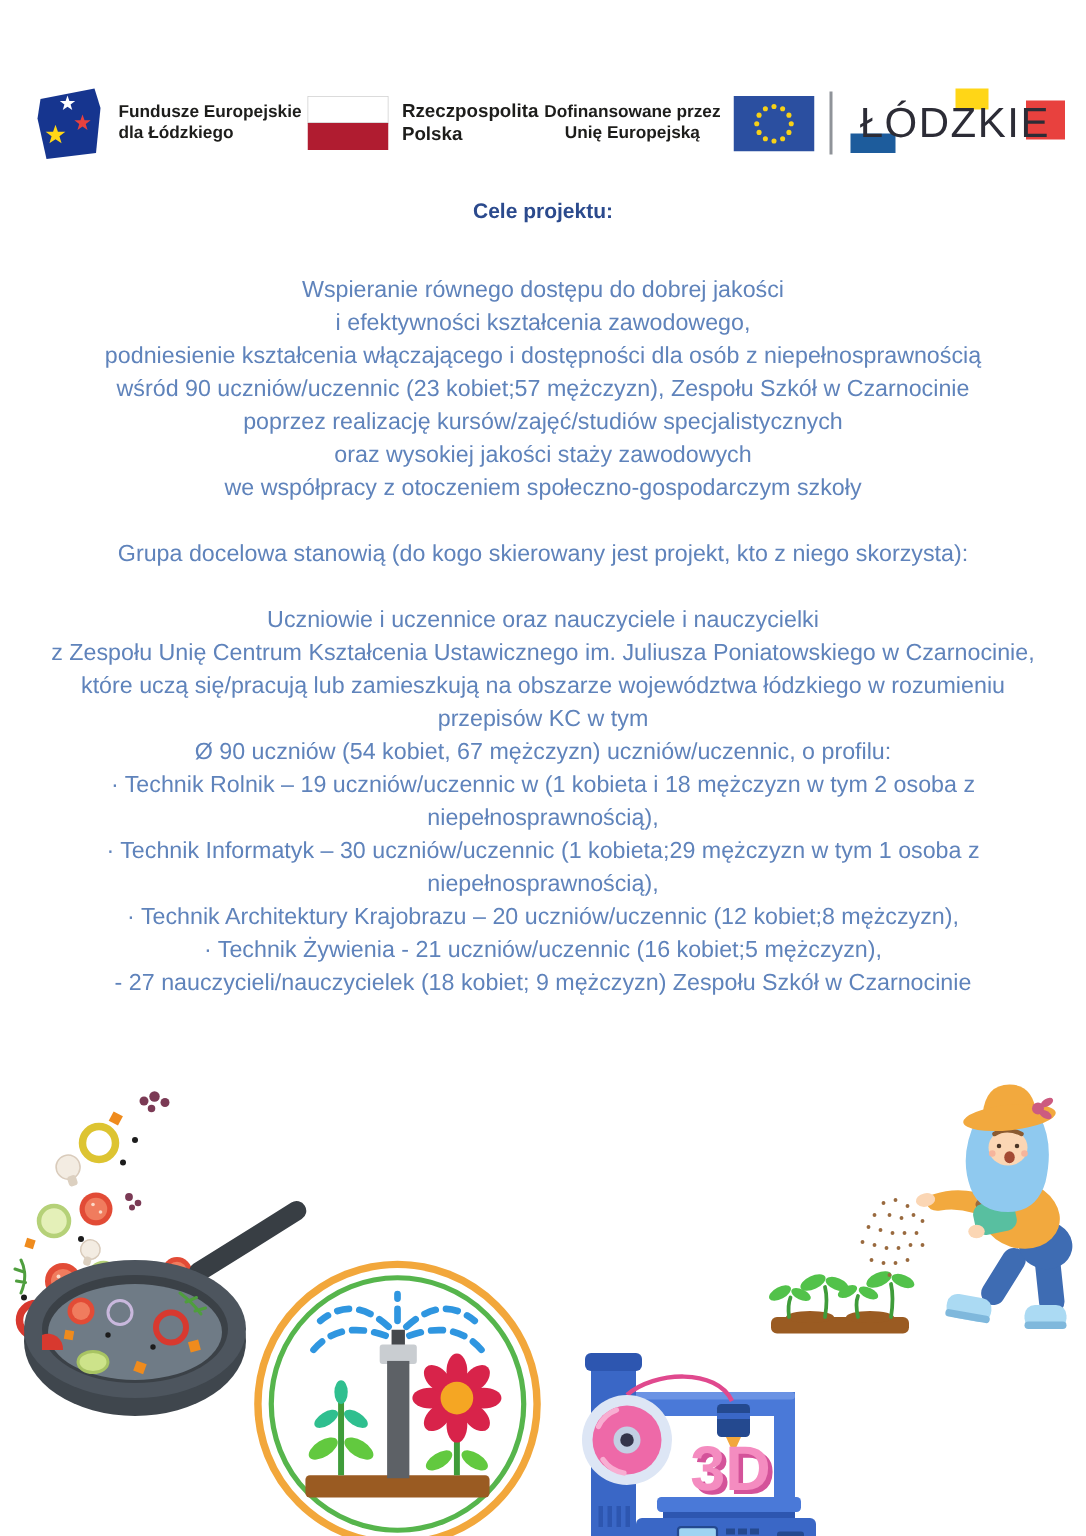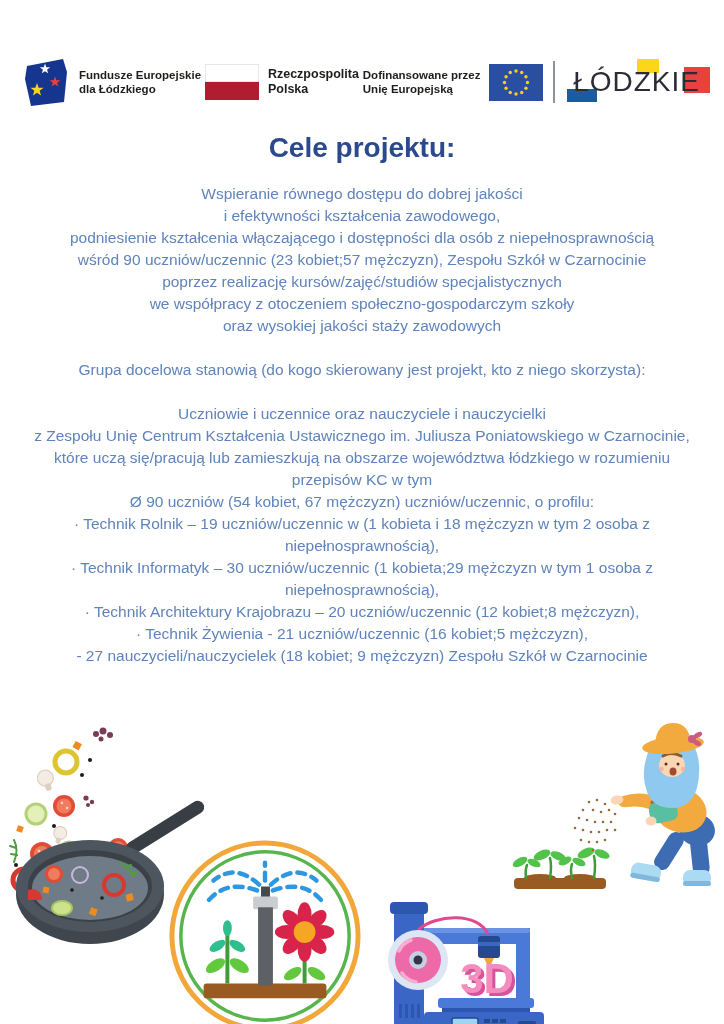--- a/index.html
+++ b/index.html
@@ -4,35 +4,35 @@
 <style>
   html,body{margin:0;padding:0;background:#ffffff;}
   .page{position:relative;width:724px;height:1024px;background:#ffffff;overflow:hidden;
         font-family:"Liberation Sans","DejaVu Sans",sans-serif;margin-top:32px;}
 
   
   .hdr{position:absolute;top:22px;left:22px;right:16px;height:56px;
        display:flex;align-items:center;justify-content:space-between;}
   .lg{display:flex;align-items:center;gap:9px;}
   .lg-txt{font-size:11.5px;font-weight:bold;color:#1d1d1b;line-height:14px;}
-  .lg-txt.right{text-align:left;}
+  .lg-txt.right{text-align:center;}
   .lg-txt.pl{font-size:12.5px;line-height:15px;}
   .vdiv{width:2px;height:42px;background:#8f9399;margin:0 6px;}
 
   .lodzkie{position:relative;height:46px;display:flex;align-items:center;padding:0 8px;}
   .lz-text{position:relative;z-index:1;font-size:28px;font-weight:400;letter-spacing:1px;
            color:#2c2c36;}
   .lz-rect{position:absolute;z-index:0;display:block;}
   .lz-blue{left:2px;bottom:3px;width:30px;height:13px;background:#1d5c9c;}
   .lz-yellow{left:72px;top:0px;width:22px;height:14px;background:#ffd617;}
   .lz-red{right:-2px;top:8px;width:26px;height:26px;background:#e8413e;}
 
   
   .title{position:absolute;top:100px;left:0;width:100%;margin:0;text-align:center;
-         font-size:28px;font-weight:bold;color:#2b4a8d;}
+         font-size:14px;font-weight:bold;color:#2b4a8d;}
   .body-text{position:absolute;top:151px;left:10px;right:10px;text-align:center;
              color:#5f83bb;font-size:15.5px;line-height:22px;}
   .ln{min-height:22px;}
   .sp{height:22px;}
 
   
   .illus{position:absolute;}
   .illus svg{display:block;width:100%;height:100%;}
   .i-pan{left:2px;top:690px;width:216px;height:248px;}
   .i-badge{left:166px;top:804px;width:198px;height:200px;}
@@ -109,22 +109,22 @@
   </header>
 
   <h1 class="title">Cele projektu:</h1>
 
   <main class="body-text">
     <div class="ln">Wspieranie równego dostępu do dobrej jakości</div>
     <div class="ln">i efektywności kształcenia zawodowego,</div>
     <div class="ln">podniesienie kształcenia włączającego i dostępności dla osób z niepełnosprawnością</div>
     <div class="ln">wśród 90 uczniów/uczennic (23 kobiet;57 mężczyzn), Zespołu Szkół w Czarnocinie</div>
     <div class="ln">poprzez realizację kursów/zajęć/studiów specjalistycznych</div>
+    <div class="ln">oraz wysokiej jakości staży zawodowych</div>
     <div class="ln">we współpracy z otoczeniem społeczno-gospodarczym szkoły</div>
-    <div class="ln">oraz wysokiej jakości staży zawodowych</div>
     <div class="sp"></div>
     <div class="ln">Grupa docelowa stanowią (do kogo skierowany jest projekt, kto z niego skorzysta):</div>
     <div class="sp"></div>
     <div class="ln">Uczniowie i uczennice oraz nauczyciele i nauczycielki</div>
     <div class="ln">z Zespołu Unię Centrum Kształcenia Ustawicznego im. Juliusza Poniatowskiego w Czarnocinie,</div>
     <div class="ln">które uczą się/pracują lub zamieszkują na obszarze województwa łódzkiego w rozumieniu</div>
     <div class="ln">przepisów KC w tym</div>
     <div class="ln">Ø 90 uczniów (54 kobiet, 67 mężczyzn) uczniów/uczennic, o profilu:</div>
     <div class="ln">· Technik Rolnik – 19 uczniów/uczennic w (1 kobieta i 18 mężczyzn w tym 2 osoba z niepełnosprawnością),</div>
     <div class="ln">· Technik Informatyk – 30 uczniów/uczennic (1 kobieta;29 mężczyzn w tym 1 osoba z niepełnosprawnością),</div>

